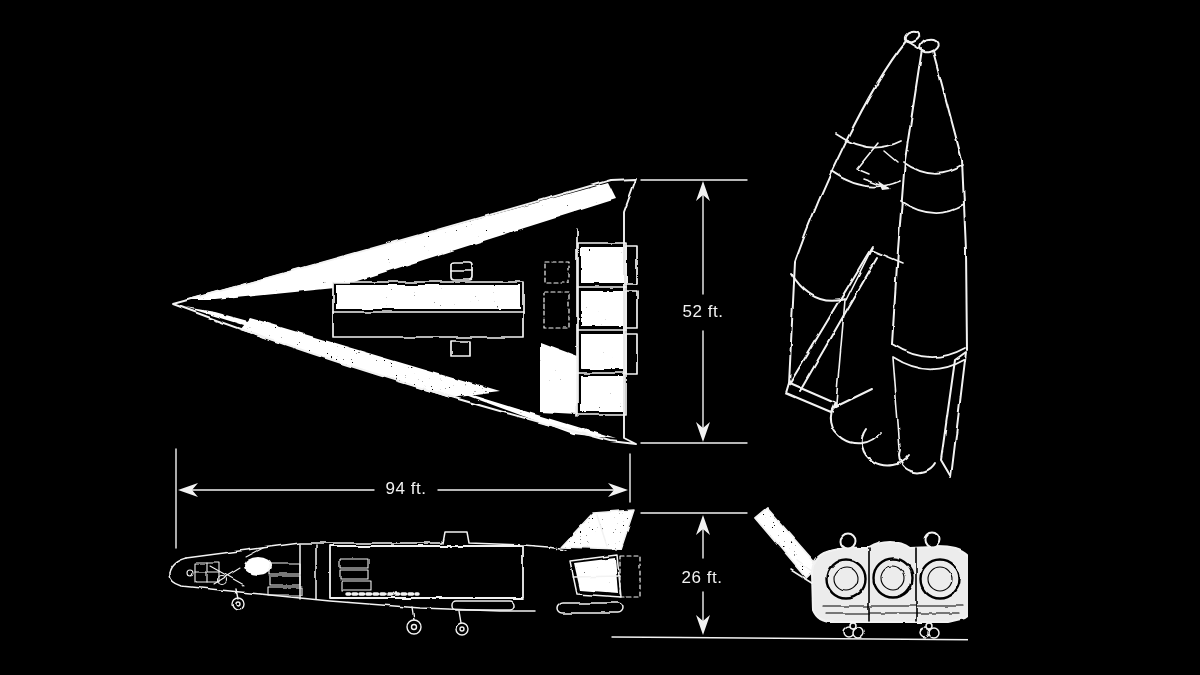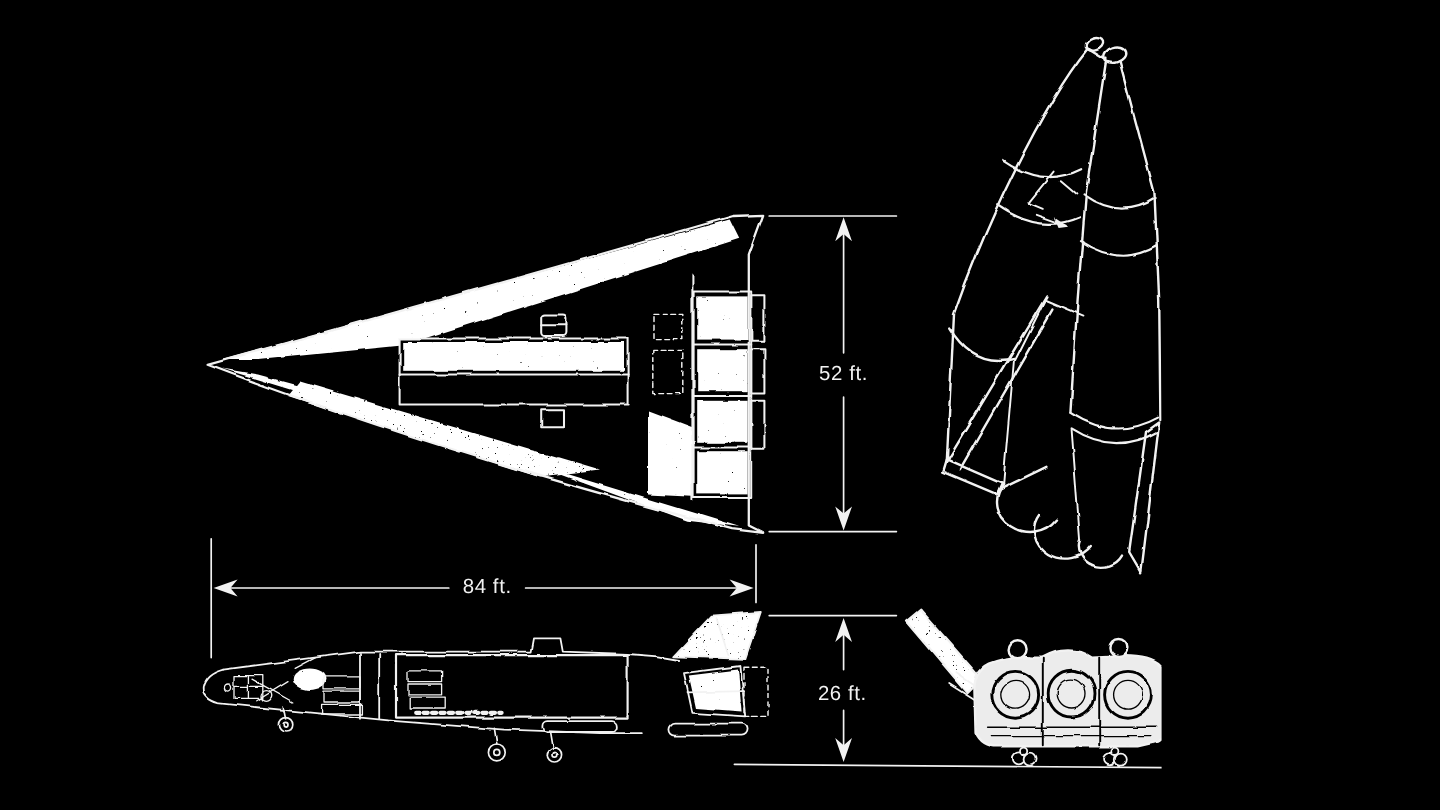--- a/index.html
+++ b/index.html
@@ -187,15 +187,15 @@
     <g>
       <path d="M641,513 H747"></path>
       <path d="M612,637 L1008,640"></path>
       <path d="M703,524 V558 M703,592 V626"></path>
       <path stroke="none" fill="#f2f2f2" d="M703,515 L696,535 L703,529 L710,535 Z M703,635 L696,615 L703,621 L710,615 Z"></path>
     </g>
   </g>
 </svg>
 
   <div class="dim-label" style="left:703px;top:312px">52 ft.</div>
-  <div class="dim-label" style="left:406px;top:489px">84 ft.</div>
+  <div class="dim-label" style="left:406px;top:489px">94 ft.</div>
   <div class="dim-label" style="left:702px;top:578px">26 ft.</div>
 </div>
 
 </body></html>

